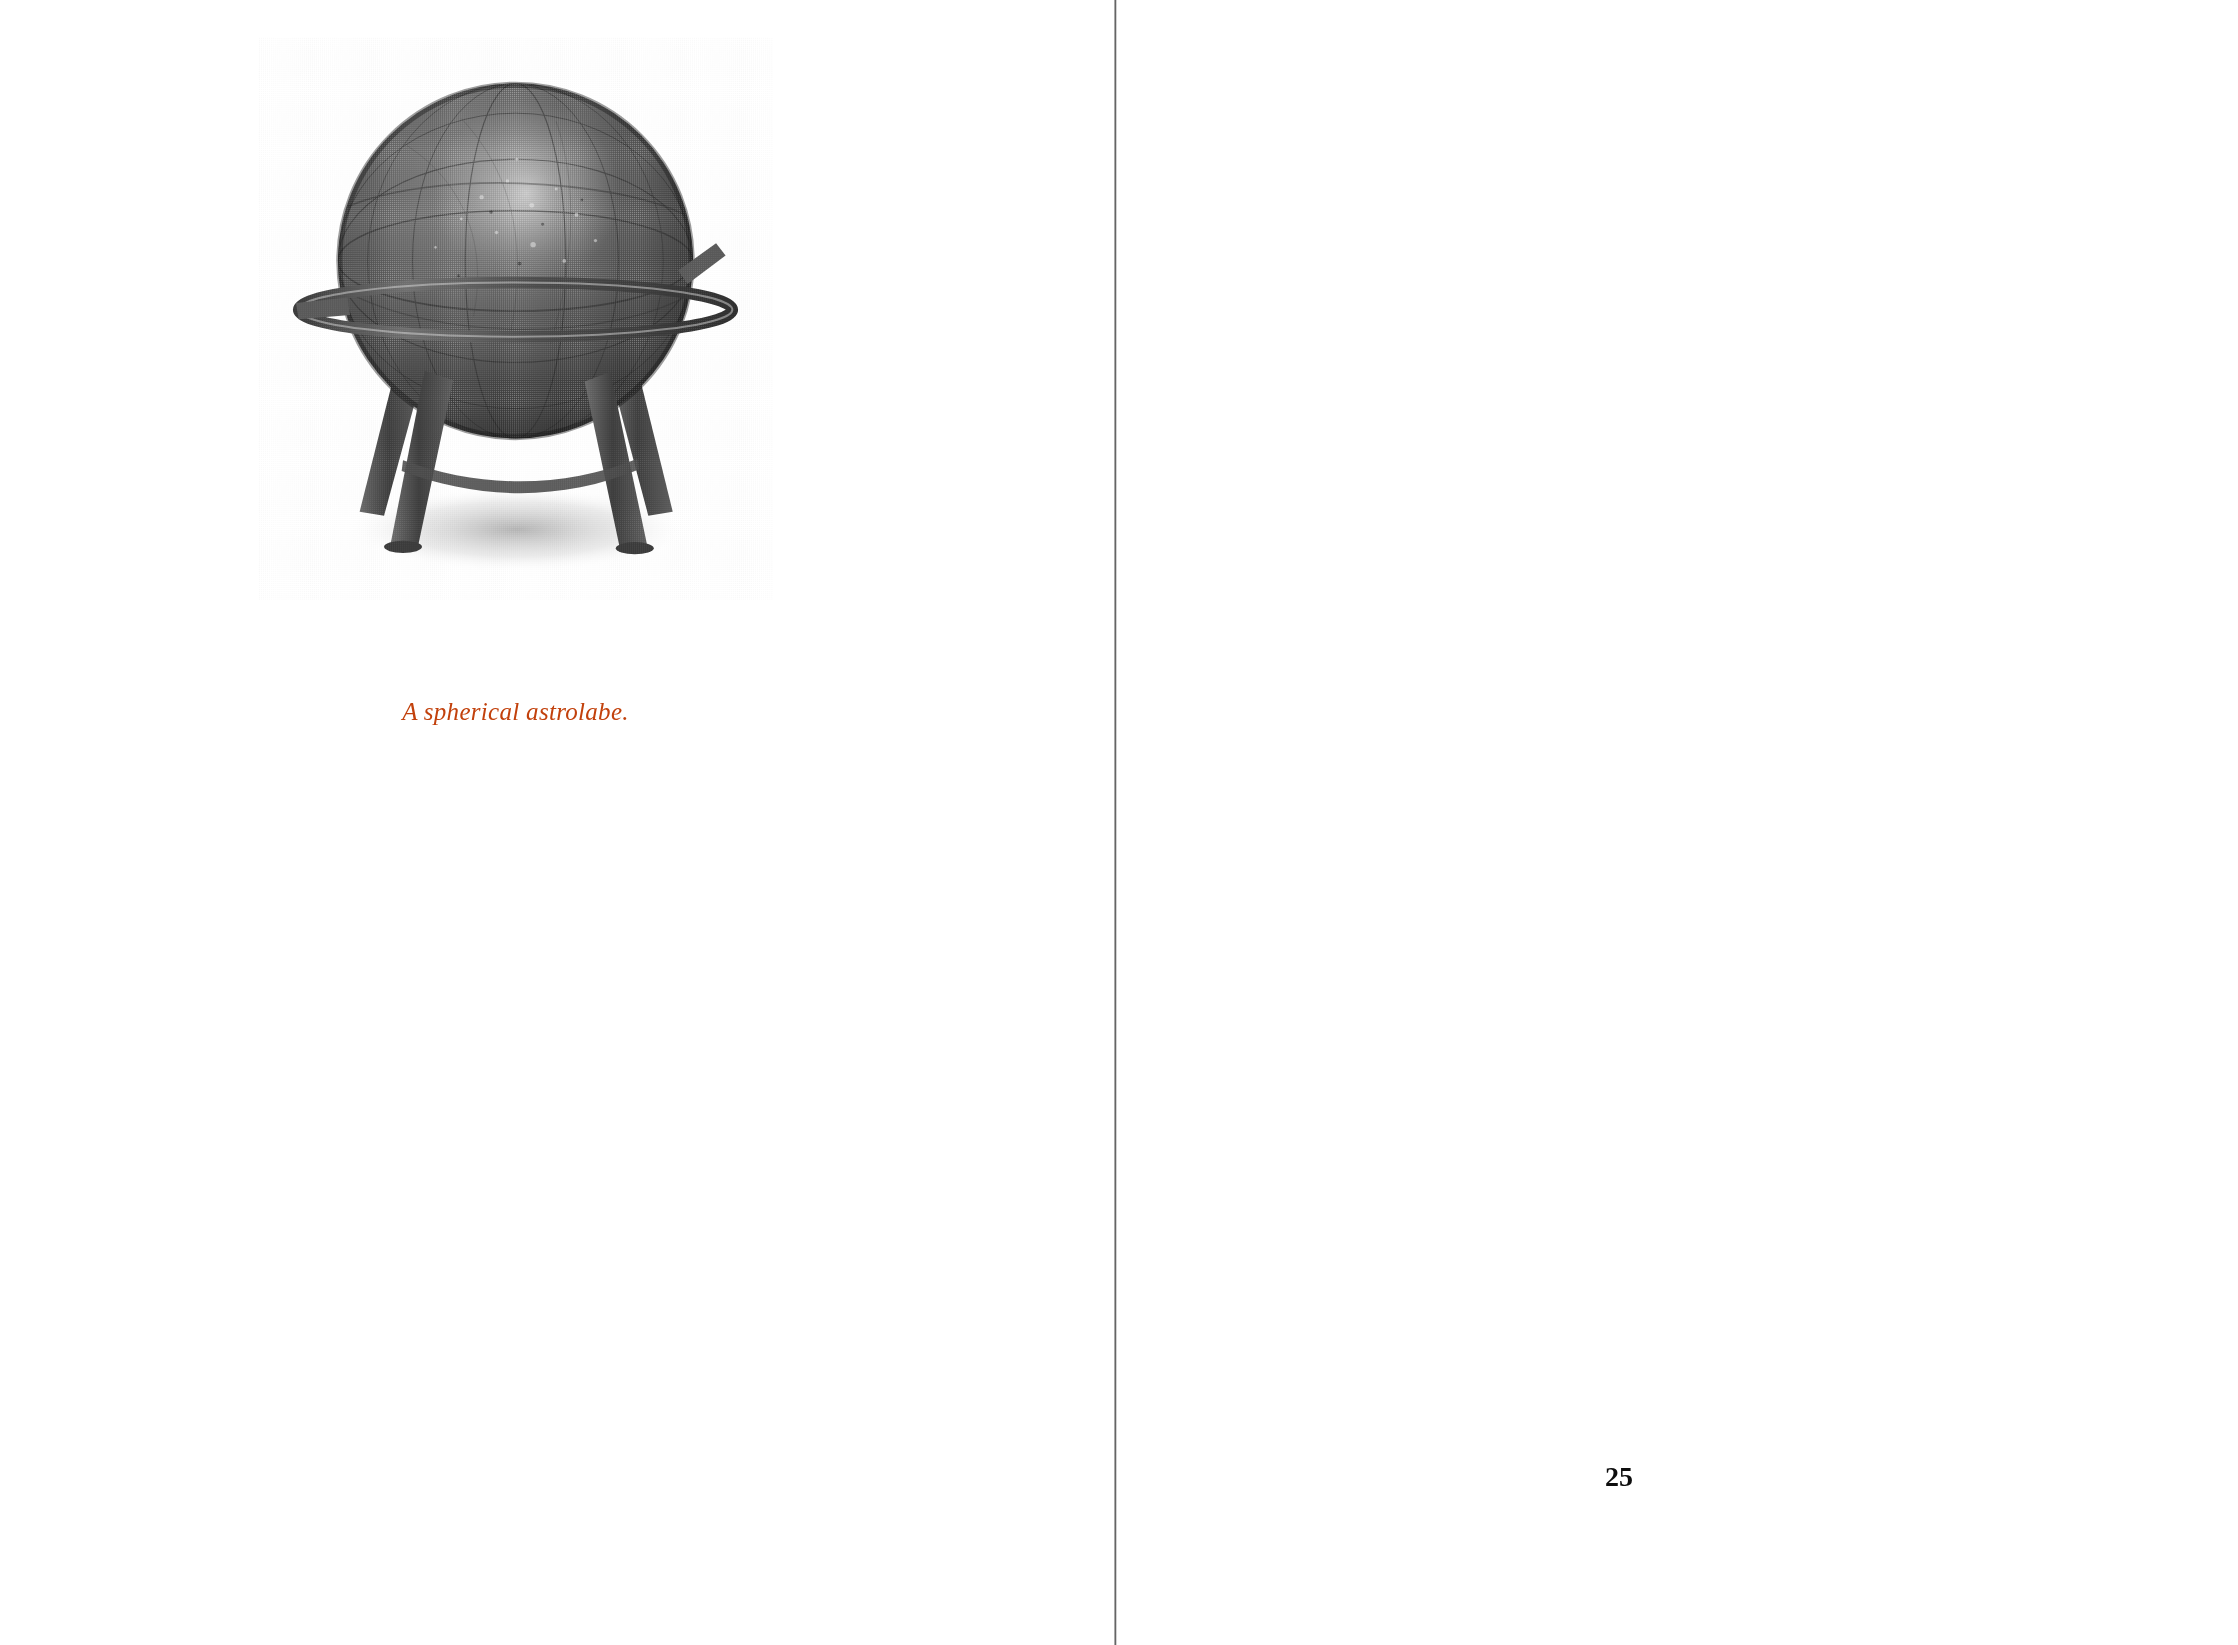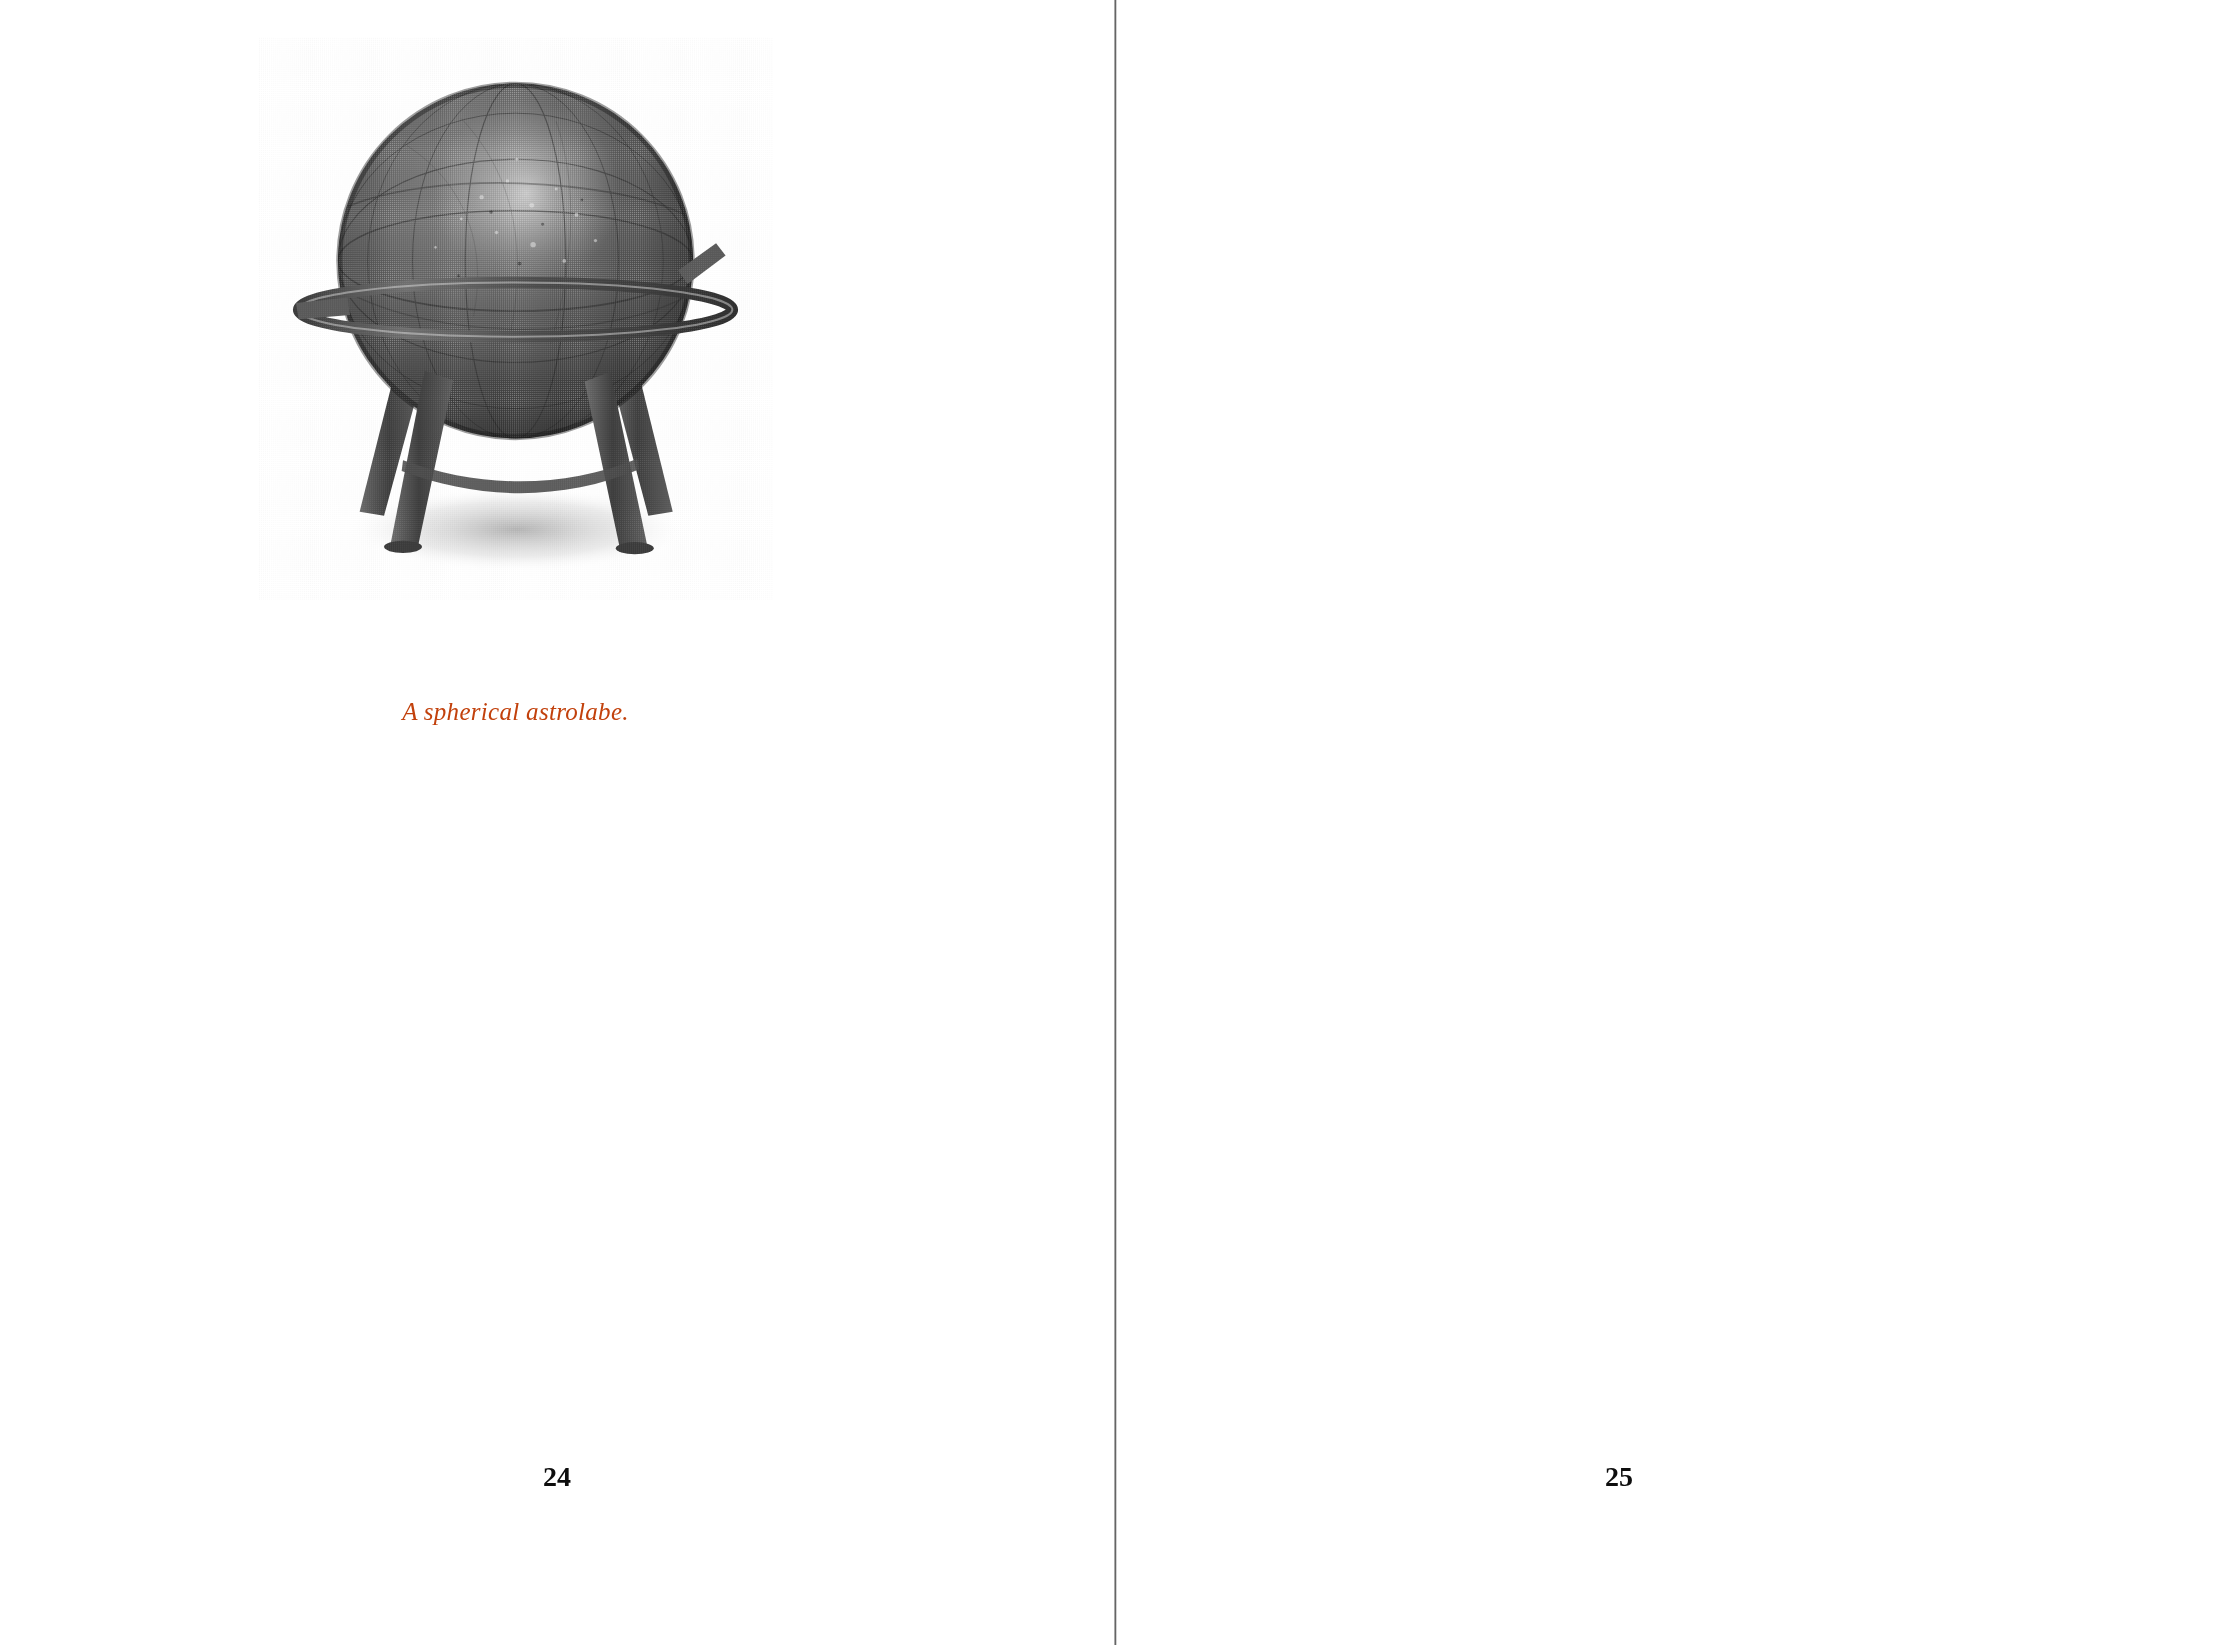--- a/index.html
+++ b/index.html
@@ -198,21 +198,20 @@
 
         <ellipse cx="214" cy="752" rx="28" ry="9" fill="#3a3a3a"></ellipse>
         <ellipse cx="556" cy="754" rx="28" ry="9" fill="#3a3a3a"></ellipse>
 
         <rect x="0" y="0" width="760" height="830" fill="url(#grain)" opacity="0.55"></rect>
       </svg>
 
       <div id="figure-caption">A spherical astrolabe.</div>
     </div>
 
-    <div class="folio" id="folio-left">24</div>
   </div>
 
   <div id="gutter"></div>
 
   <div class="page" id="page-right">
 
     <div class="folio" id="folio-right">25</div>
   </div>
 </div>
 

